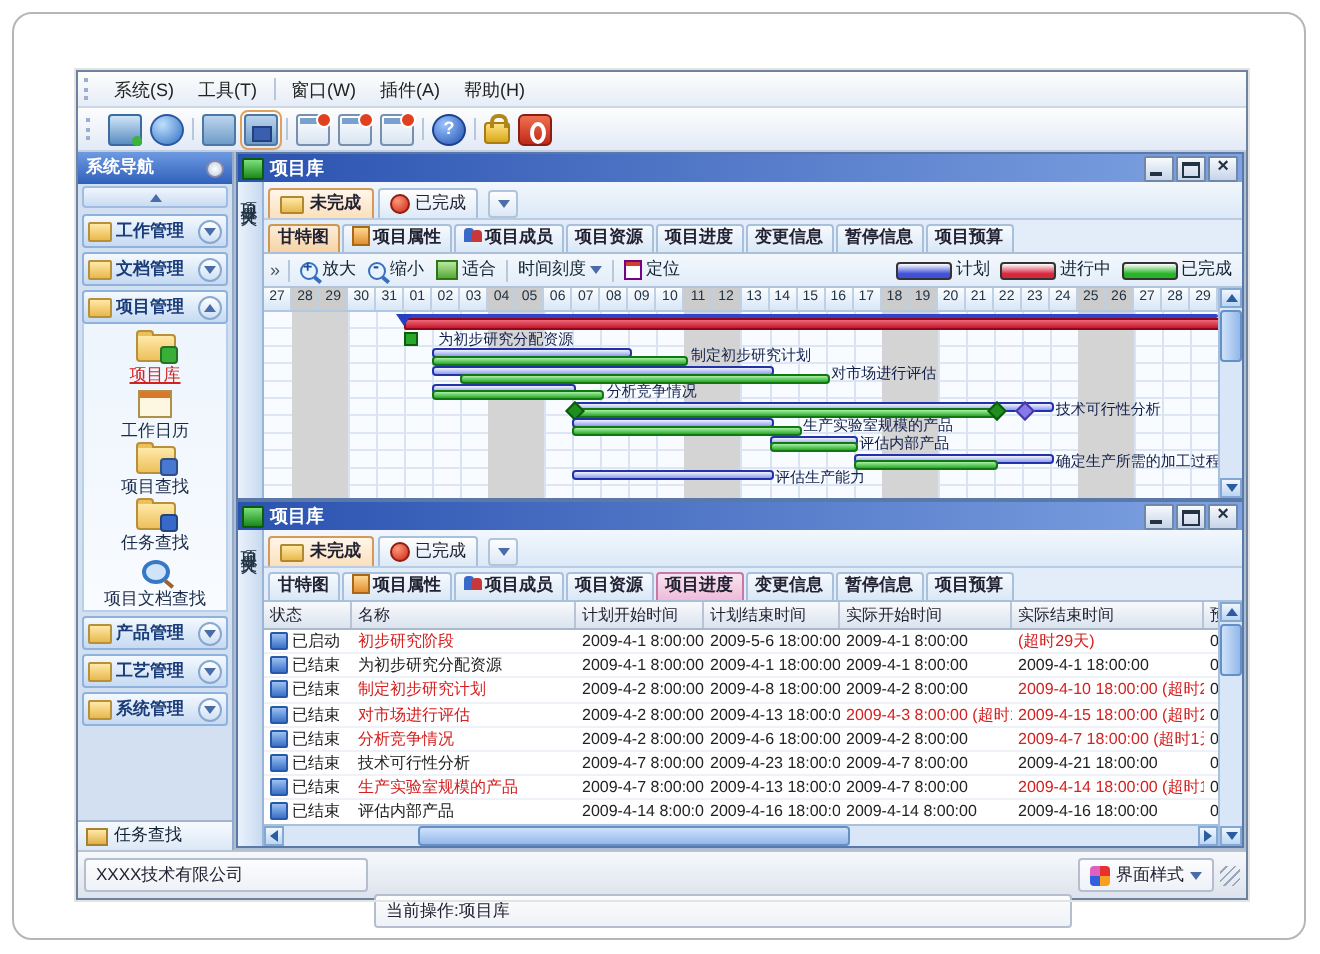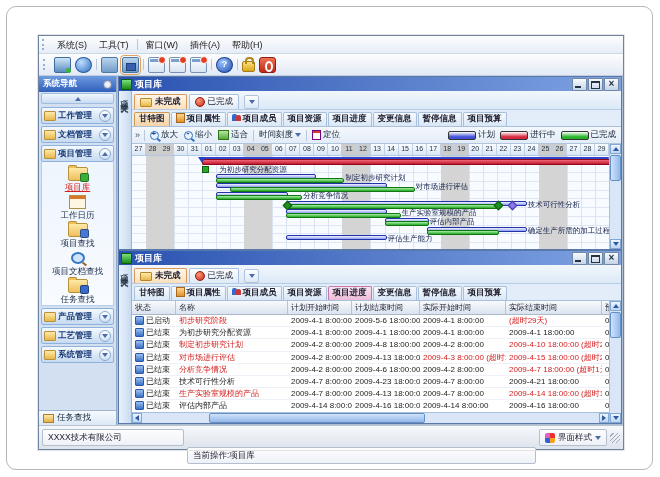--- a/index.html
+++ b/index.html
@@ -244,28 +244,28 @@
                 <div class="cal-icon"></div>
                 <div class="ilabel">工作日历</div>
               </div>
               <div class="sb-item">
                 <div class="folder">
                   <span class="badge badge-person"></span>
                 </div>
                 <div class="ilabel">项目查找</div>
               </div>
               <div class="sb-item">
+                <div class="folder">
+                  <span class="badge badge-blue"></span>
+                </div>
+                <div class="ilabel">任务查找</div>
+              </div>
+              <div class="sb-item">
                 <div class="mag-icon"></div>
                 <div class="ilabel">项目文档查找</div>
-              </div>
-              <div class="sb-item">
-                <div class="folder">
-                  <span class="badge badge-blue"></span>
-                </div>
-                <div class="ilabel">任务查找</div>
               </div>
             </div>
             <div class="sb-group">
               <span class="gi"></span>
               <span class="glabel">产品管理</span>
               <span class="drop">
                 <span class="tri-down"></span>
               </span>
             </div>
             <div class="sb-group">

